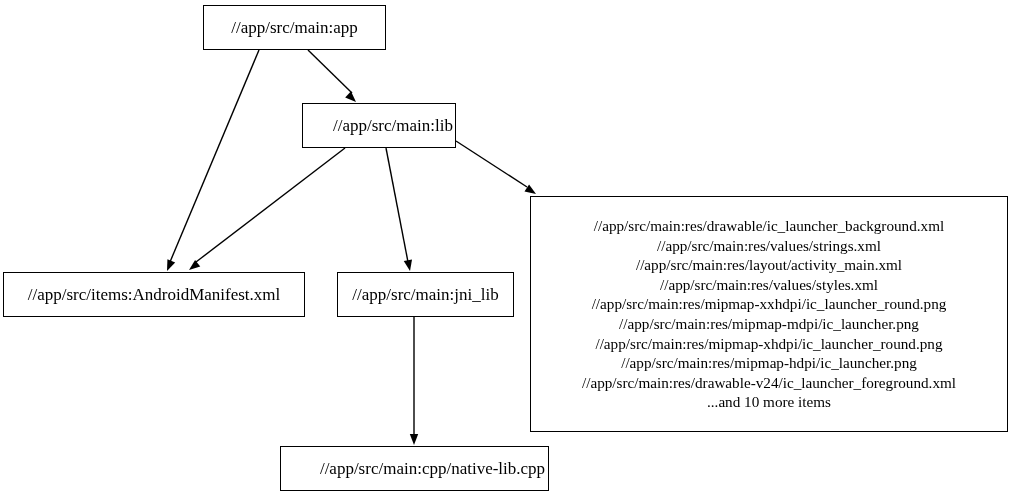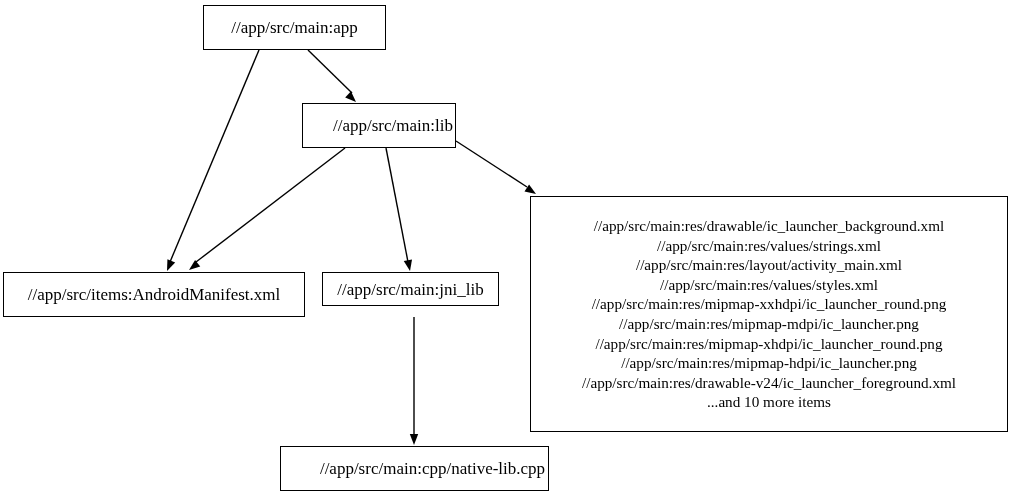--- a/index.html
+++ b/index.html
@@ -77,21 +77,21 @@
   </div>
 
   <div class="node node-single" style="left: 302px; top: 103px; width: 154px; height: 45px; padding-left: 28px;">
     <span class="node-label">//app/src/main:lib</span>
   </div>
 
   <div class="node node-single" style="left: 3px; top: 272px; width: 302px; height: 45px;">
     <span class="node-label">//app/src/items:AndroidManifest.xml</span>
   </div>
 
-  <div class="node node-single" style="left: 322px; top: 272px; width: 177px; height: 34px;">
+  <div class="node node-single" style="left: 337px; top: 272px; width: 177px; height: 45px;">
     <span class="node-label">//app/src/main:jni_lib</span>
   </div>
 
   <div class="node node-single" style="left: 280px; top: 446px; width: 269px; height: 45px; padding-left: 36px;">
     <span class="node-label">//app/src/main:cpp/native-lib.cpp</span>
   </div>
 
   <div class="node node-multiline" style="left: 530px; top: 196px; width: 478px; height: 236px;">
     <span class="node-label">//app/src/main:res/drawable/ic_launcher_background.xml
 //app/src/main:res/values/strings.xml

